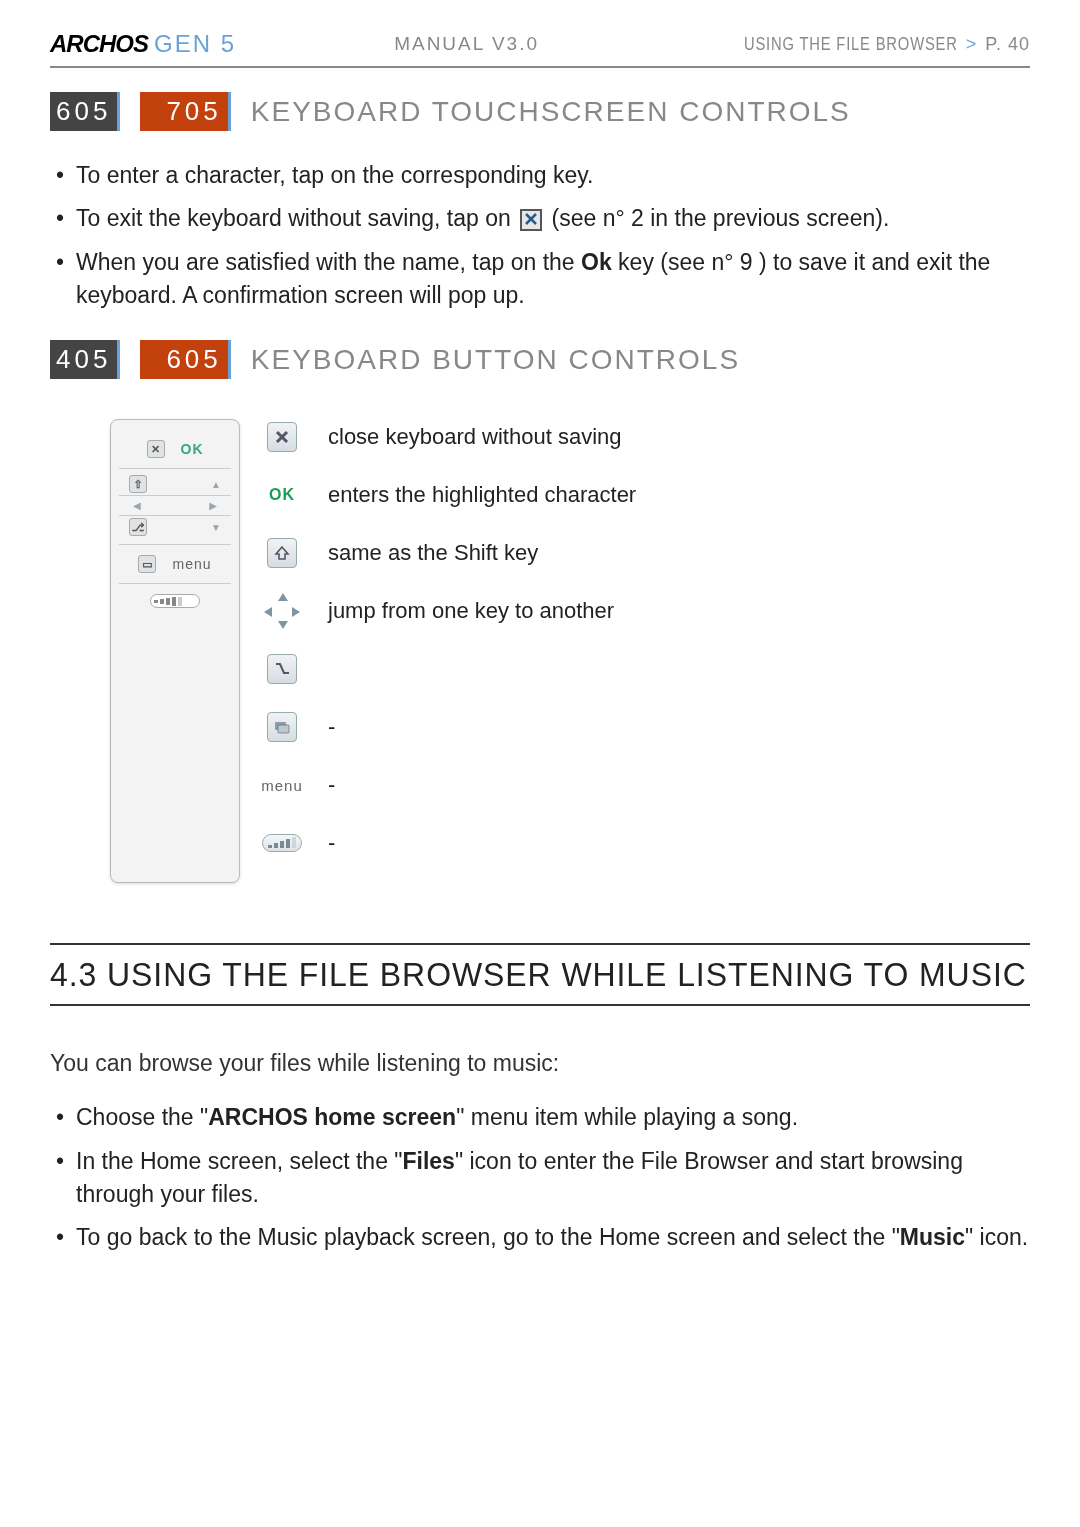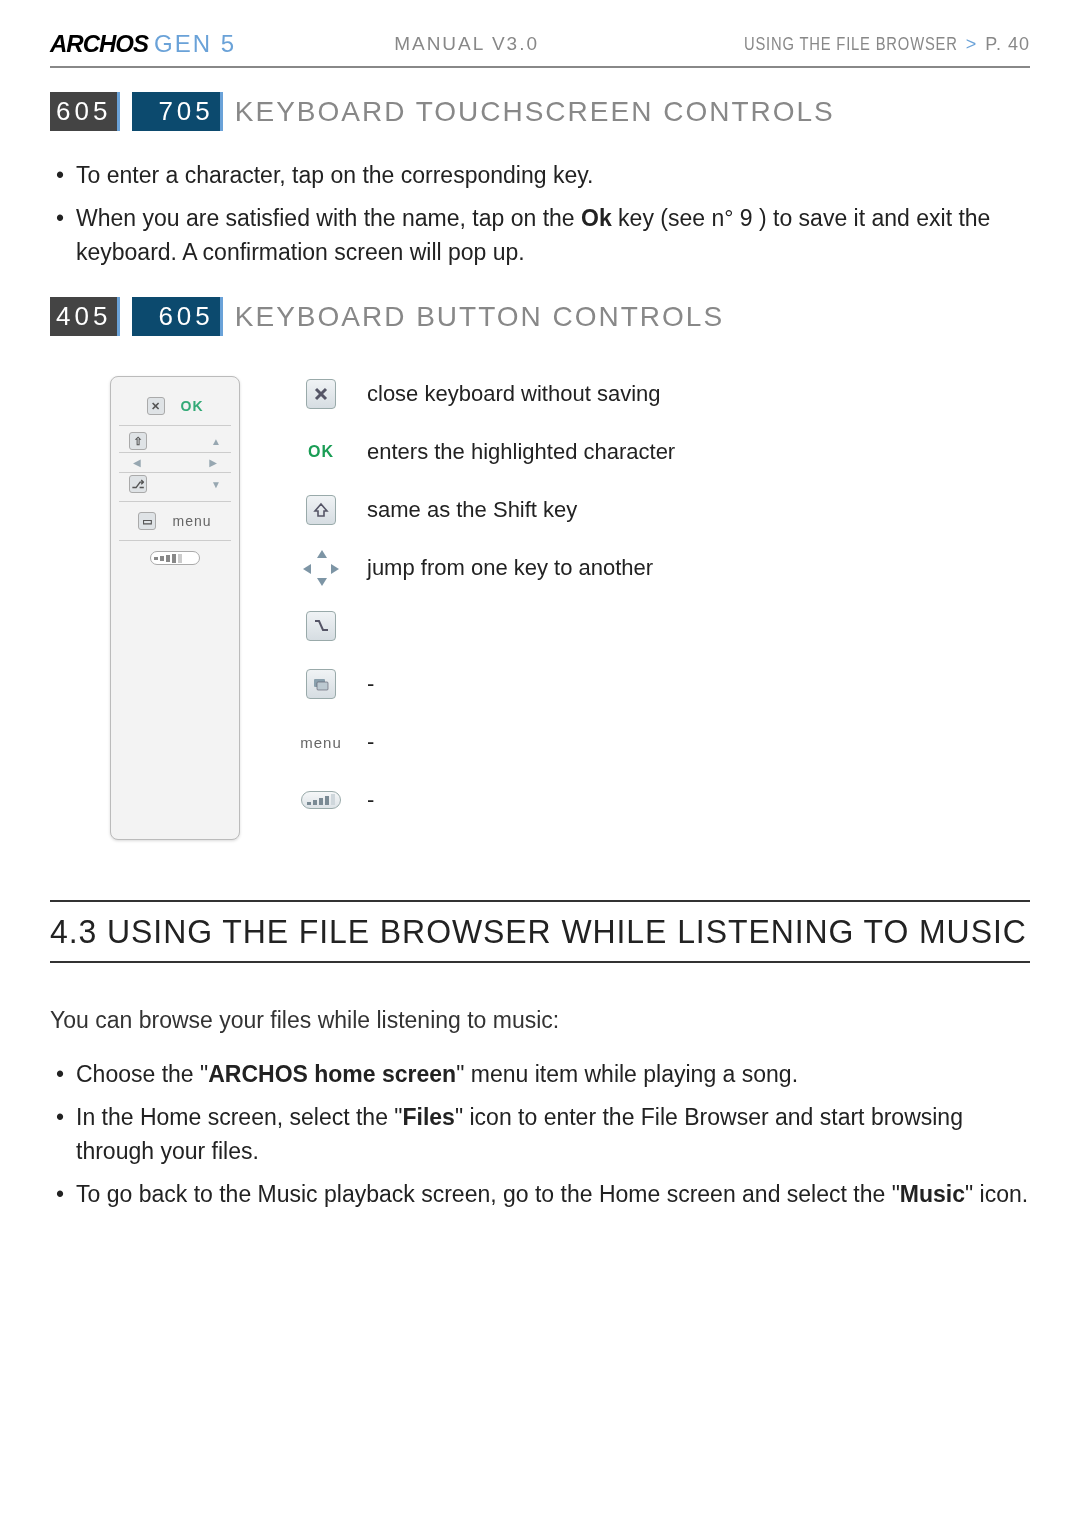--- a/index.html
+++ b/index.html
@@ -54,34 +54,34 @@
       letter-spacing: 1px;
       display: flex;
       align-items: center;
       gap: 8px;
     }
     .header-right .stretch { transform: scaleX(0.82); transform-origin: right; display:inline-block; white-space:nowrap; }
     .header-right .gt { color: #6aa2d8; }
     .section-heading {
       display: flex;
       align-items: center;
-      gap: 12px;
+      gap: 20px;
       margin: 22px 0 28px 0;
     }
     .badge {
       background: #444;
       color: #fff;
       padding: 4px 6px;
       font-size: 26px;
       letter-spacing: 4px;
       font-family: Arial, sans-serif;
       border-right: 3px solid #6aa2d8;
     }
     .badge.light {
-      background: #0c4a6e;
+      background: #c2410c;
       padding-left: 26px;
     }
     .section-title {
       color: #888;
       font-size: 28px;
       letter-spacing: 2px;
       font-weight: 300;
       font-family: Arial, sans-serif;
     }
     ul.bullets {
@@ -144,21 +144,20 @@
     }
     .remote-row:last-child { border-bottom: none; }
     .mini-icon { width:18px;height:18px; background:#dfe3e6;border:1px solid #aaa;border-radius:3px;display:flex;align-items:center;justify-content:center;font-size:11px;color:#555;font-weight:bold;}
     .remote-ok { color:#3a7; font-weight:bold; font-size:14px; letter-spacing:1px;}
     .remote-menu { font-family: Arial; color:#666; font-size:14px; letter-spacing:1px;}
     .remote-vol { width:50px;height:14px;background:#fff;border:1px solid #aaa;border-radius:7px;display:flex;align-items:center;padding:0 3px;gap:2px;}
     .remote-vol span{width:4px;background:#888;display:inline-block;}
     
     .legend-table {
       flex: 1;
-      margin-left: 39px;
     }
     .legend-row {
       display: flex;
       align-items: center;
       gap: 28px;
       margin-bottom: 22px;
     }
     .legend-icon {
       width: 36px;
       height: 36px;
@@ -240,20 +239,32 @@
   <span class="badge">605</span>
   <span class="badge light">705</span>
   <span class="section-title">KEYBOARD TOUCHSCREEN CONTROLS</span>
 </div>
 
 <ul class="bullets">
   <li>
     <span>To enter a character, tap on the corresponding key.</span>
   </li>
   <li>
+    <span>To exit the keyboard without saving, tap on </span>
+    <span class="inline-icon">
+      <svg width="16" height="16" viewBox="0 0 16 16">
+          <line x1="3" y1="3" x2="13" y2="13" stroke="#2a5a8a" stroke-width="2.5"></line>
+          <line x1="13" y1="3" x2="3" y2="13" stroke="#2a5a8a" stroke-width="2.5"></line>
+        </svg>
+    </span>
+    <span> (see n° </span>
+    <span class="refnum">2</span>
+    <span> in the previous screen).</span>
+  </li>
+  <li>
     <span>When you are satisfied with the name, tap on the </span>
     <span class="bold">Ok</span>
     <span> key (see n° </span>
     <span class="refnum">9</span>
     <span>) to save it and exit the keyboard. A confirmation screen will pop up.</span>
   </li>
 </ul>
 
 <div class="section-heading">
   <span class="badge">405</span>

